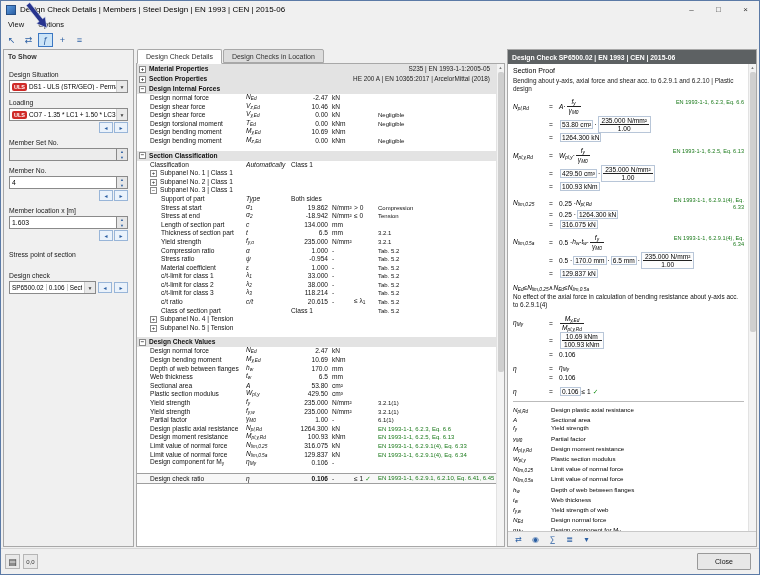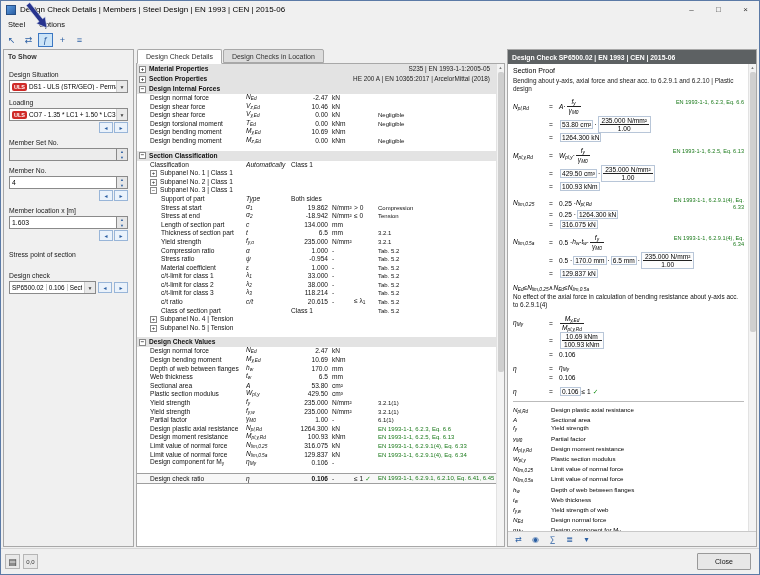--- a/index.html
+++ b/index.html
@@ -112,21 +112,21 @@
     <span class="appicon"></span>
     <span class="title">Design Check Details | Members | Steel Design | EN 1993 | CEN | 2015-06</span>
     <div class="winctrl">
       <div class="wbtn">–</div>
       <div class="wbtn">□</div>
       <div class="wbtn close">×</div>
     </div>
   </div>
 
   <div class="menubar">
-    <span class="mitem">Steel</span>
+    <span class="mitem">View</span>
     <span class="mitem">Options</span>
   </div>
 
   <div class="toolbar">
       <div class="tbtn">↖</div>
       <div class="tbtn">⇄</div>
       <div class="tbtn pressed">ƒ</div>
       <div class="tbtn">+</div>
       <div class="tbtn">≡</div>
     </div>

